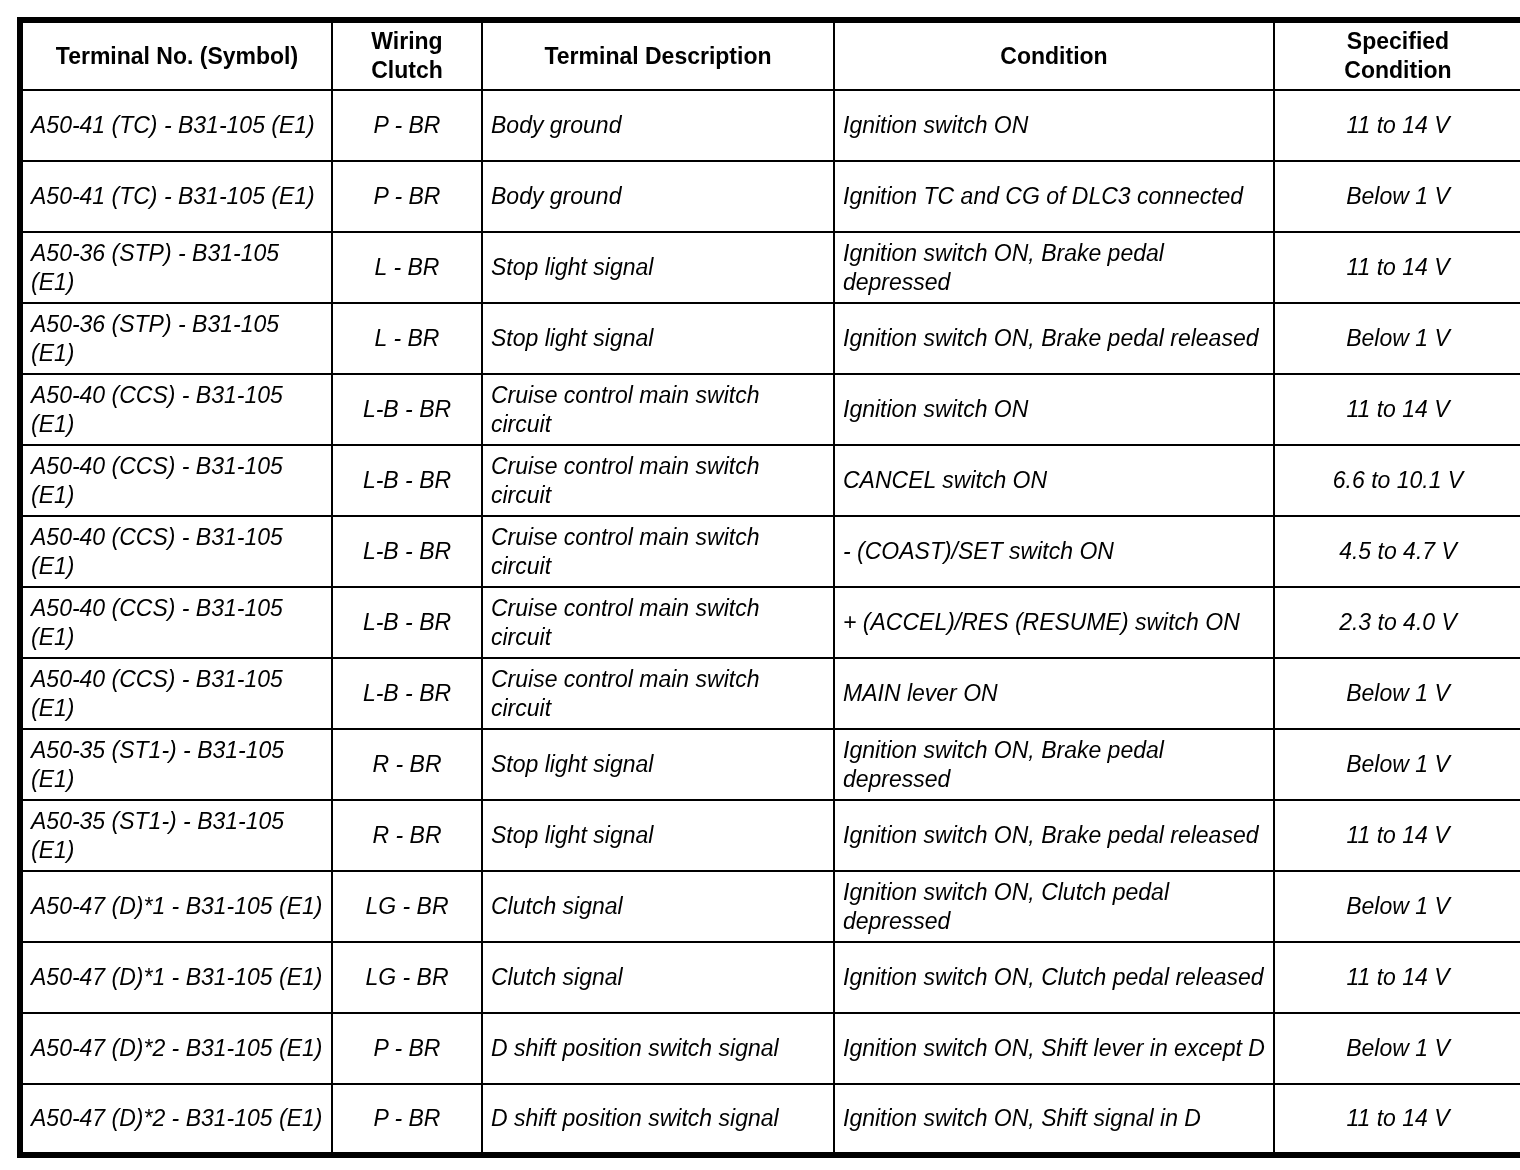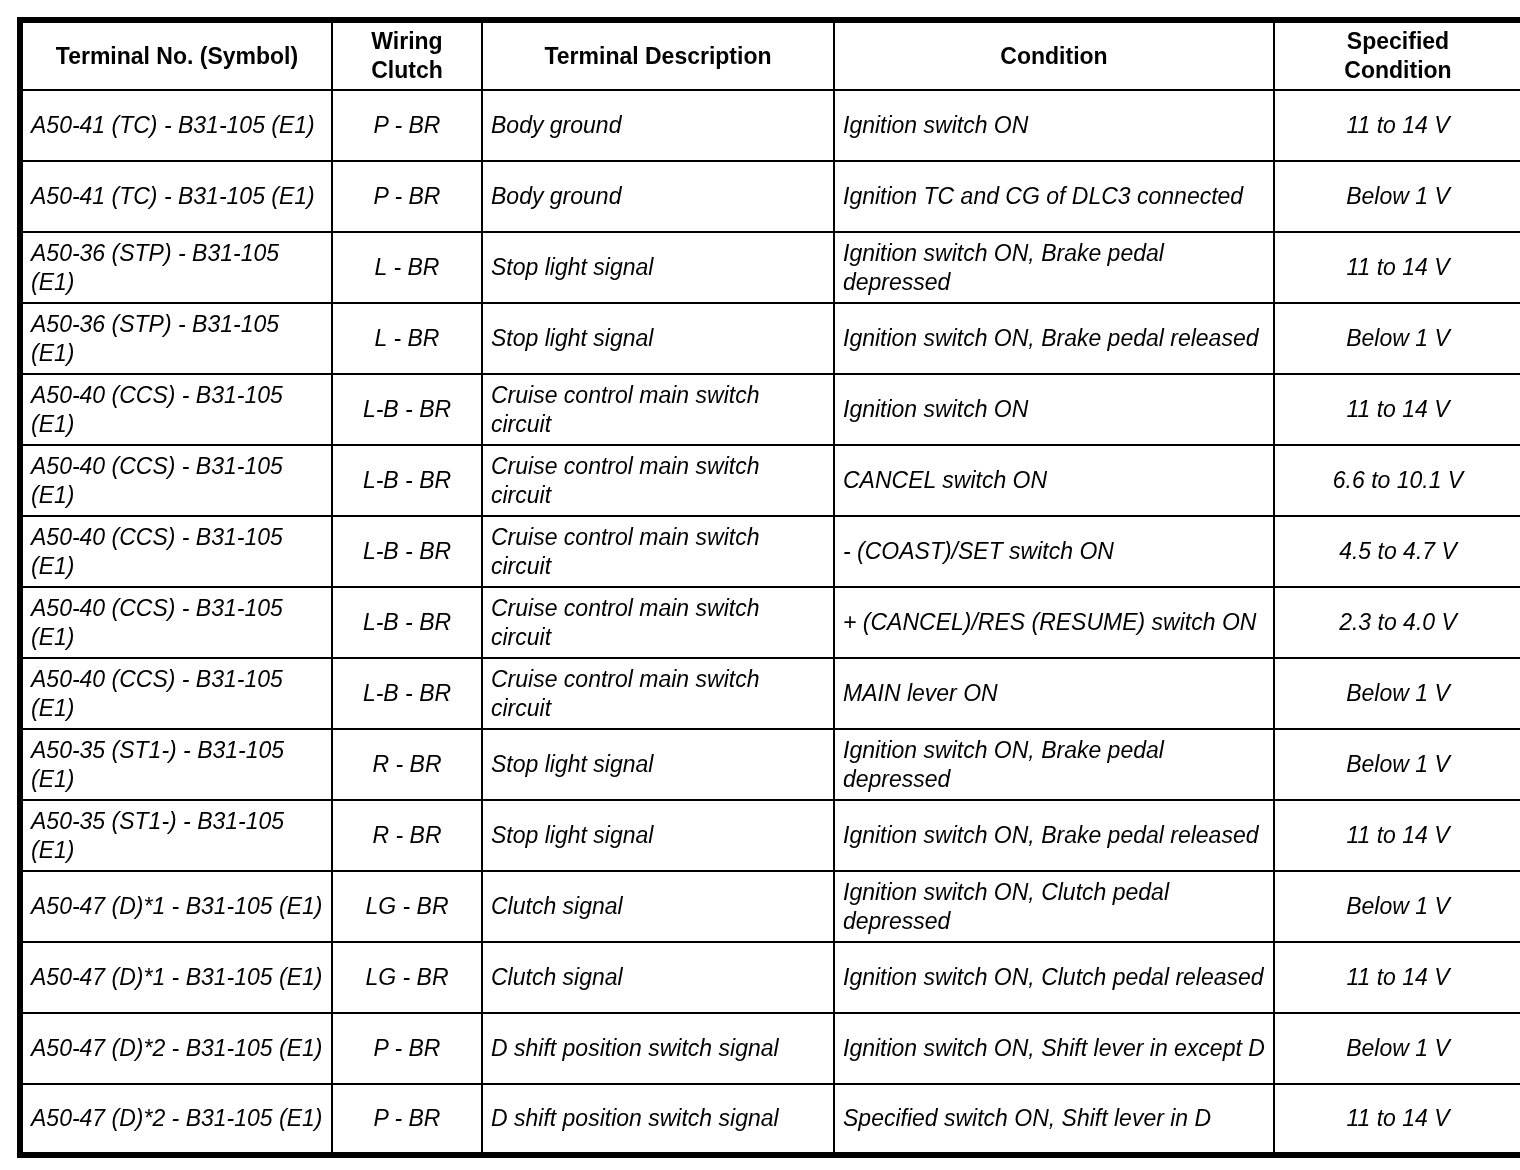--- a/index.html
+++ b/index.html
@@ -119,21 +119,21 @@
           <td class="align-left">A50-40 (CCS) - B31-105 (E1)</td>
           <td class="align-center">L-B - BR</td>
           <td class="align-left">Cruise control main switch circuit</td>
           <td class="align-left">- (COAST)/SET switch ON</td>
           <td class="align-center">4.5 to 4.7 V</td>
         </tr>
         <tr>
           <td class="align-left">A50-40 (CCS) - B31-105 (E1)</td>
           <td class="align-center">L-B - BR</td>
           <td class="align-left">Cruise control main switch circuit</td>
-          <td class="align-left">+ (CANCEL)/RES (RESUME) switch ON</td>
+          <td class="align-left">+ (ACCEL)/RES (RESUME) switch ON</td>
           <td class="align-center">2.3 to 4.0 V</td>
         </tr>
         <tr>
           <td class="align-left">A50-40 (CCS) - B31-105 (E1)</td>
           <td class="align-center">L-B - BR</td>
           <td class="align-left">Cruise control main switch circuit</td>
           <td class="align-left">MAIN lever ON</td>
           <td class="align-center">Below 1 V</td>
         </tr>
         <tr>
@@ -168,18 +168,18 @@
           <td class="align-left">A50-47 (D)*2 - B31-105 (E1)</td>
           <td class="align-center">P - BR</td>
           <td class="align-left">D shift position switch signal</td>
           <td class="align-left">Ignition switch ON, Shift lever in except D</td>
           <td class="align-center">Below 1 V</td>
         </tr>
         <tr>
           <td class="align-left">A50-47 (D)*2 - B31-105 (E1)</td>
           <td class="align-center">P - BR</td>
           <td class="align-left">D shift position switch signal</td>
-          <td class="align-left">Specified switch ON, Shift lever in D</td>
+          <td class="align-left">Ignition switch ON, Shift signal in D</td>
           <td class="align-center">11 to 14 V</td>
         </tr>
       </tbody>
   </table>
 </div>
 
 </body></html>

